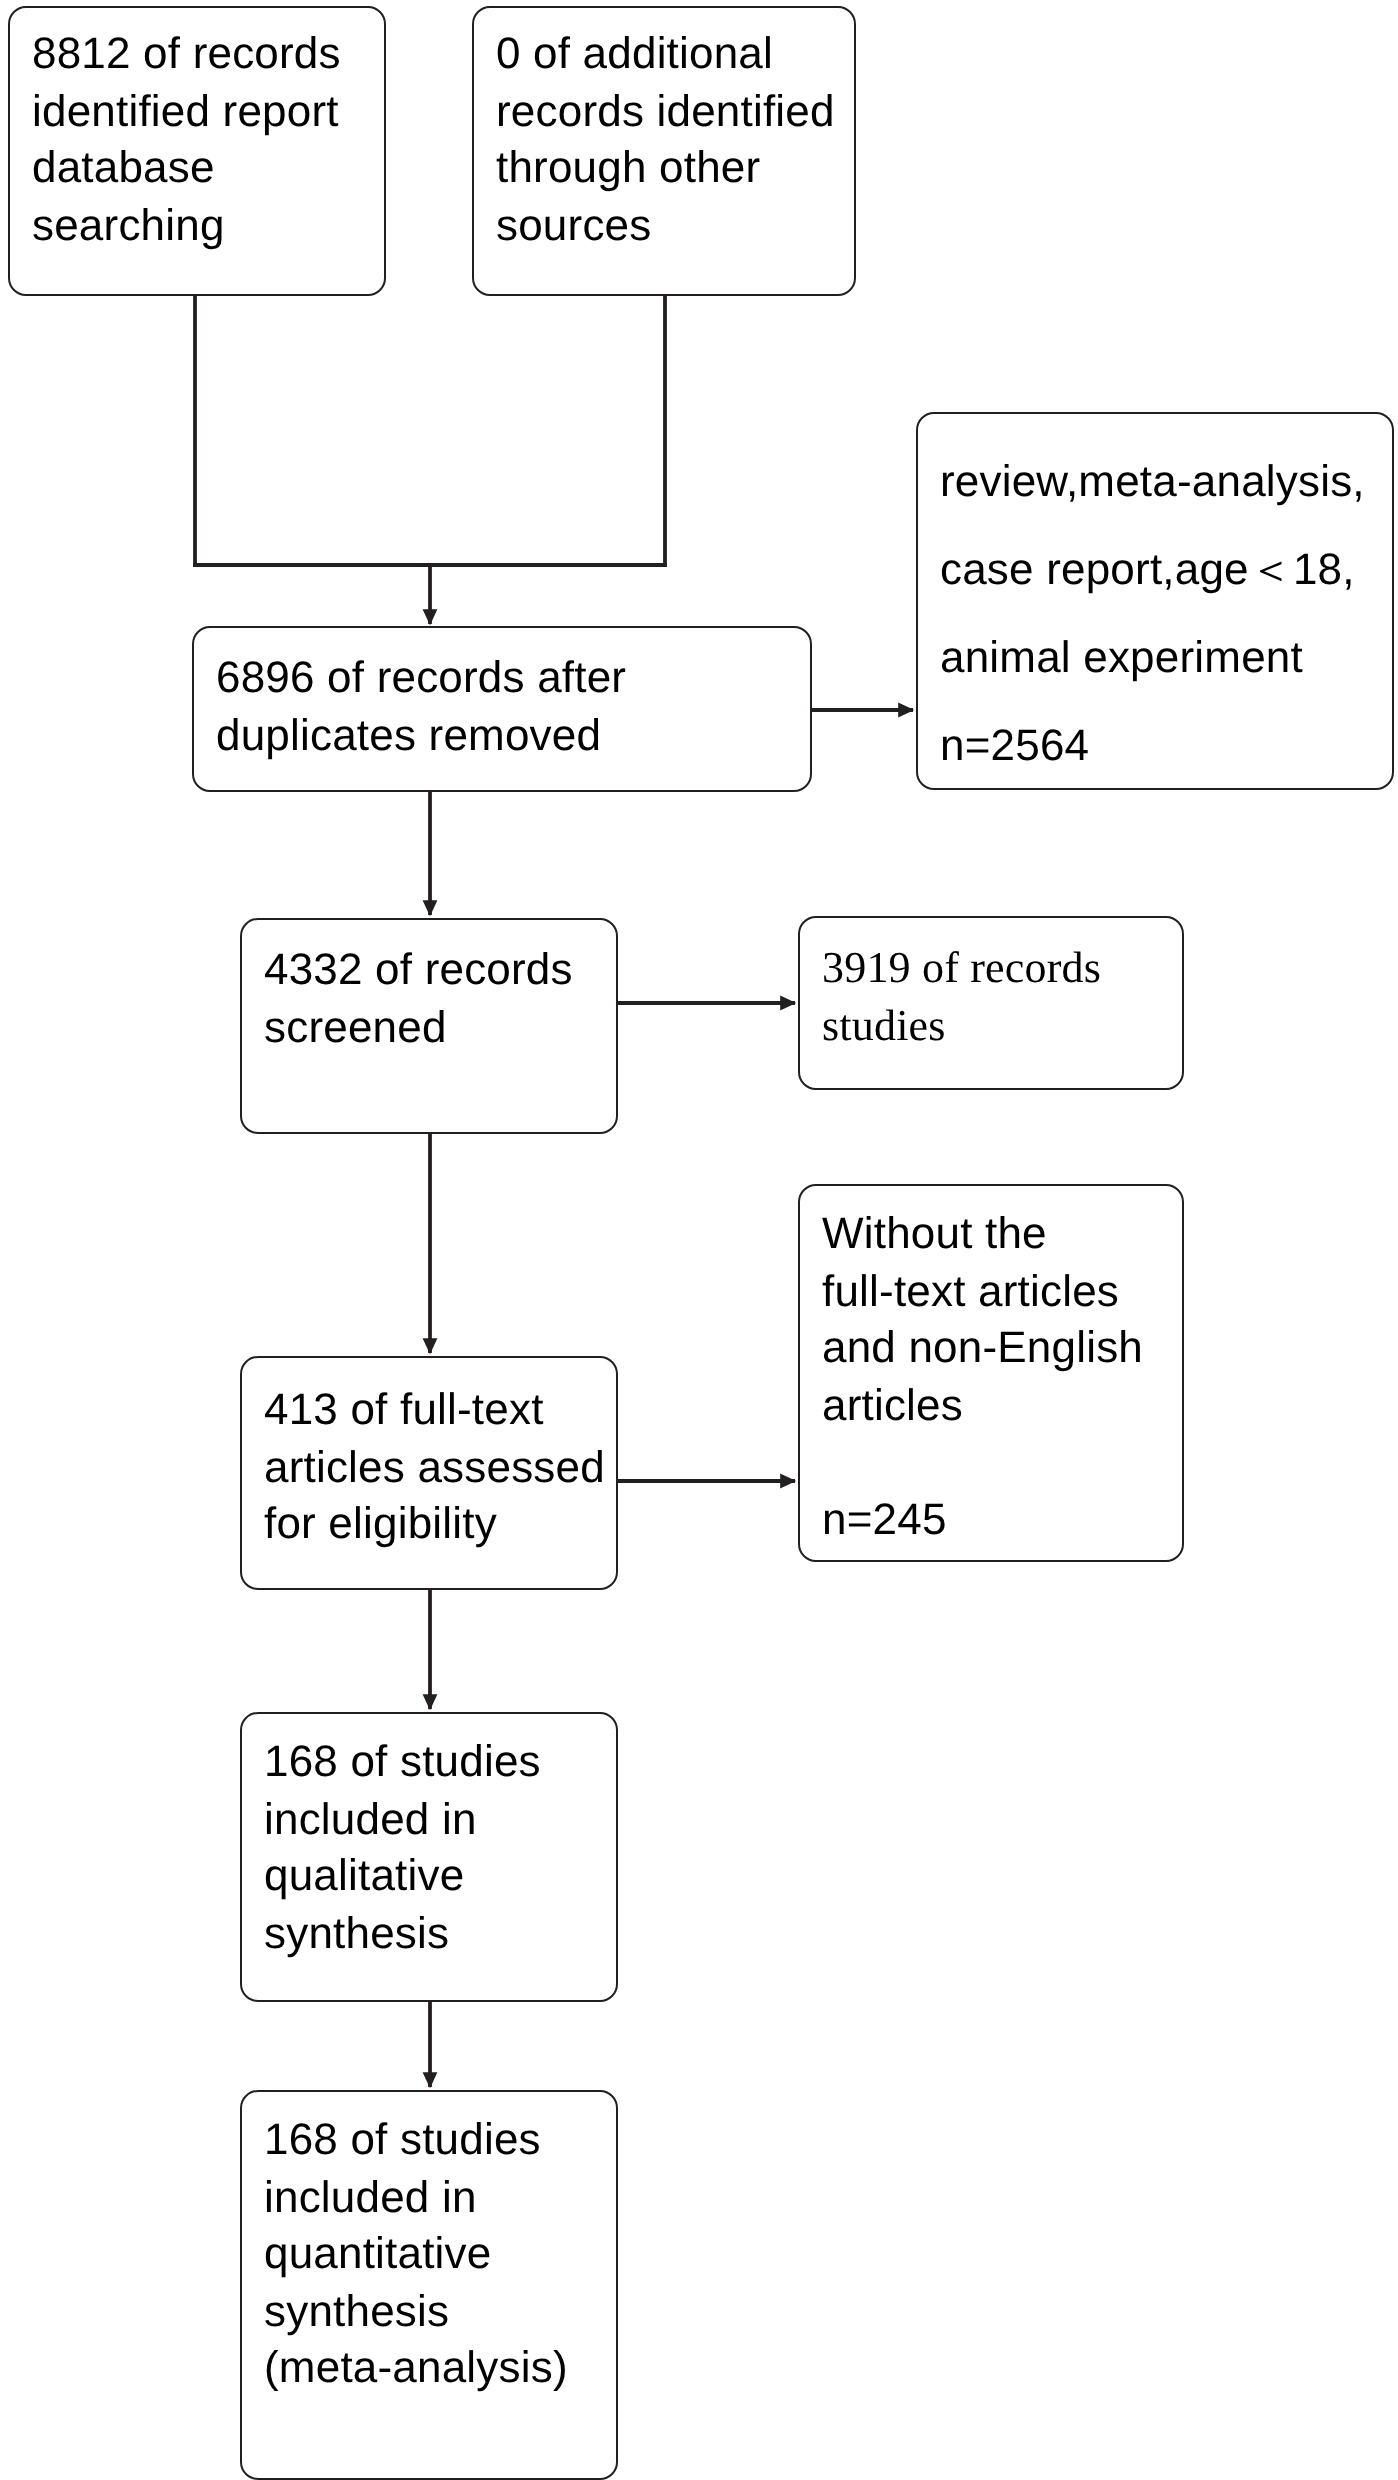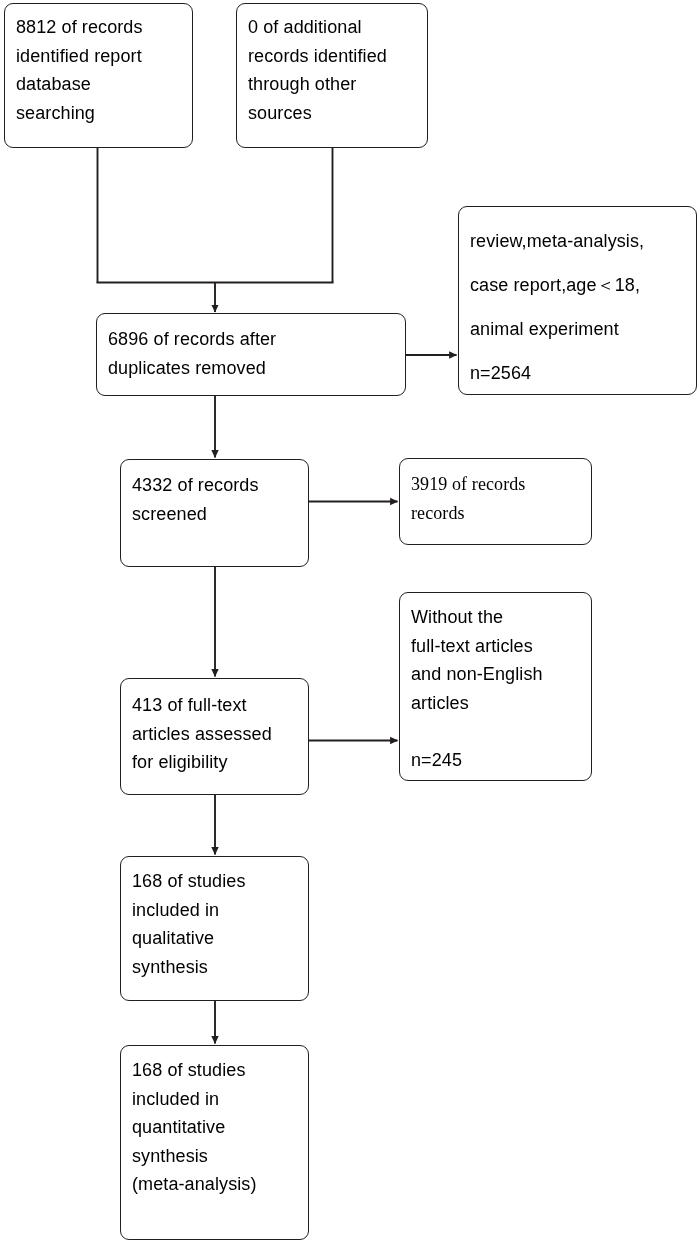--- a/index.html
+++ b/index.html
@@ -27,21 +27,21 @@
     height: 1240px;
     pointer-events: none;
   }
   .node {
     position: absolute;
     box-sizing: border-box;
     border: 1.6px solid #231f20;
     border-radius: 9px;
     background: #ffffff;
     padding: 9px 10px 8px 11px;
-    font-size: 18px;
+    font-size: 22px;
     line-height: 28.5px;
     color: #000000;
     letter-spacing: 0.1px;
   }
   .node .line {
     display: block;
     white-space: pre;
   }
   .node .line.blank {
     height: 28.5px;
@@ -117,21 +117,21 @@
     <span class="line">n=2564</span>
   </div>
 
   <div class="node" id="node-screened">
     <span class="line">4332 of records</span>
     <span class="line">screened</span>
   </div>
 
   <div class="node" id="node-excluded">
     <span class="line">3919 of records</span>
-    <span class="line">records</span>
+    <span class="line">studies</span>
   </div>
 
   <div class="node" id="node-fulltext">
     <span class="line">413 of full-text</span>
     <span class="line">articles assessed</span>
     <span class="line">for eligibility</span>
   </div>
 
   <div class="node" id="node-exclusion-2">
     <span class="line">Without the</span>

